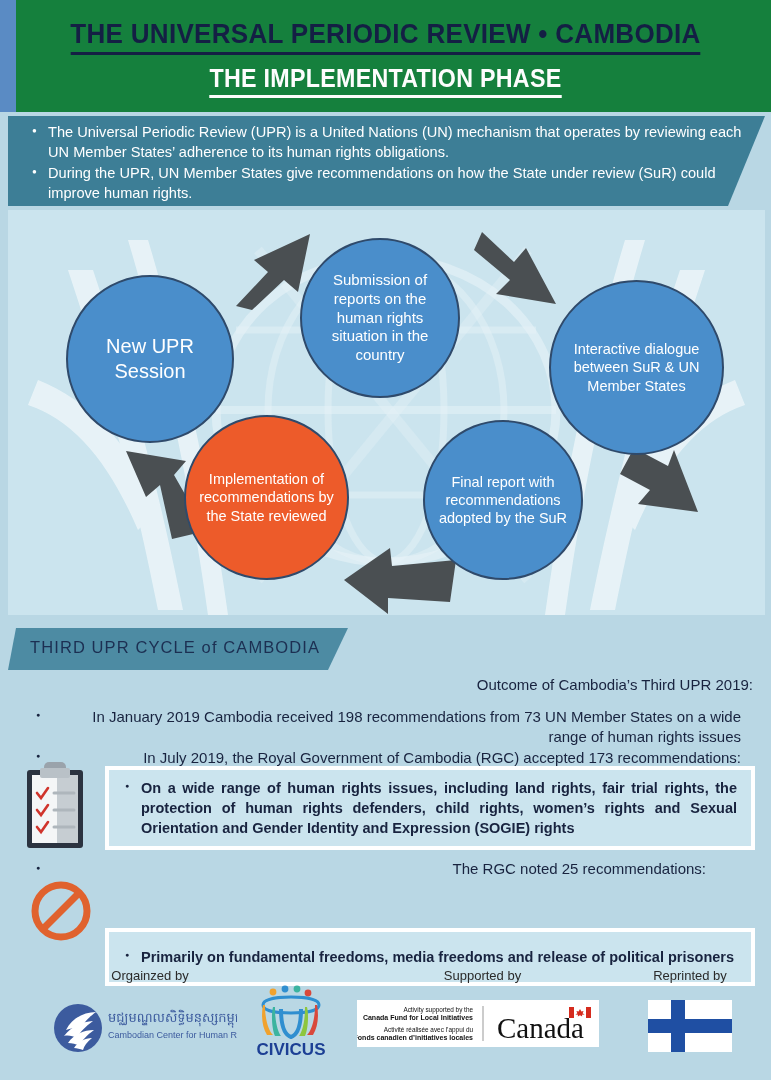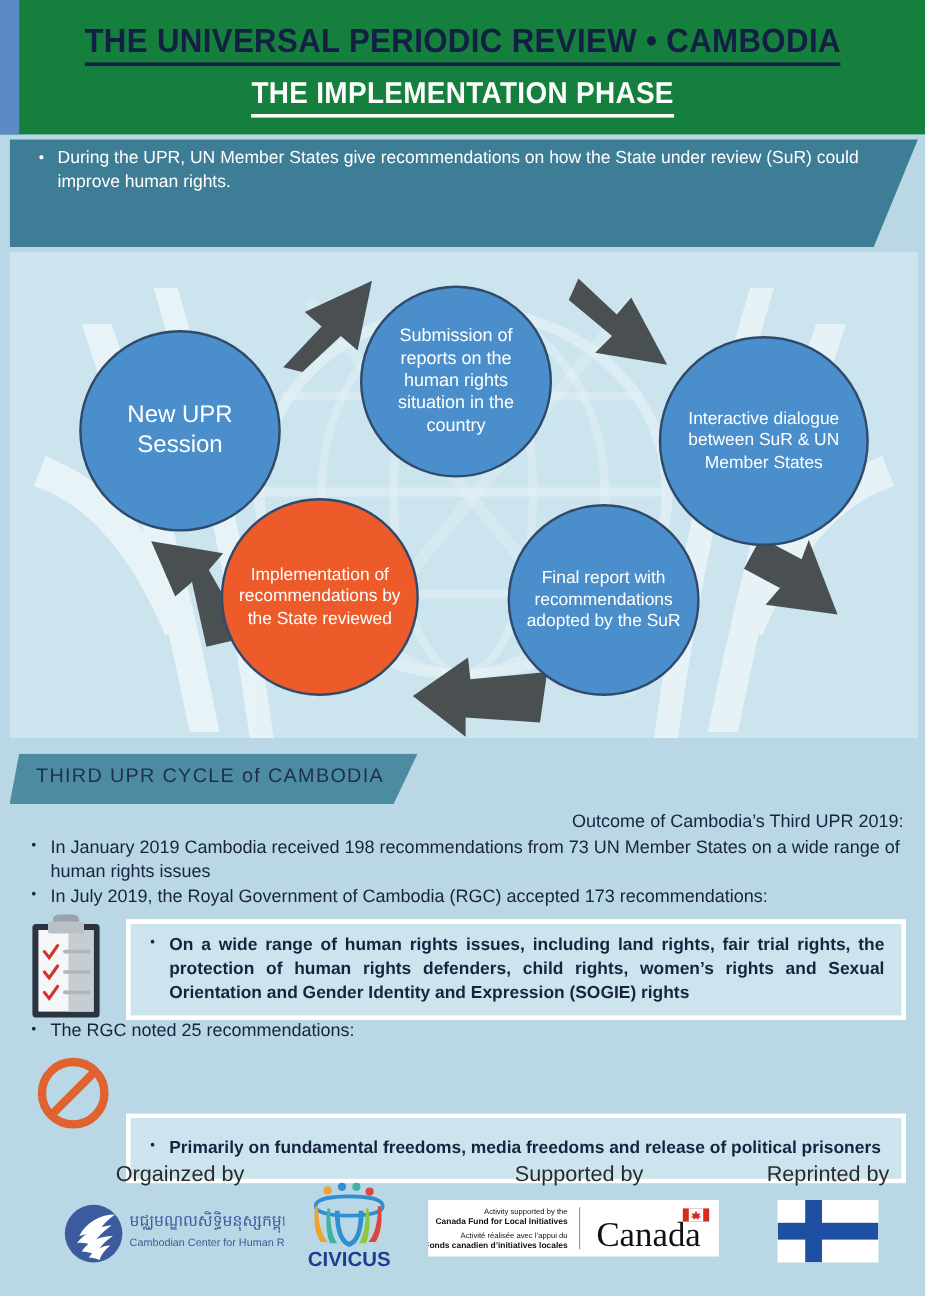--- a/index.html
+++ b/index.html
@@ -102,21 +102,21 @@
     position:absolute;left:22px;top:10px;
     font-size:16.5px;color:#1c2f52;letter-spacing:1.1px;
   }
 
   
   .outcome{
     position:absolute;left:18px;top:675px;width:735px;
     color:#18233f;font-size:15px;line-height:1.33;
   }
   .outcome .lead{margin:0 0 1px 0;text-align:right;}
-  .blist{margin:2px;padding:0;list-style:none;}
+  .blist{margin:12px;padding:0;list-style:none;text-align:right;}
   .blist li{position:relative;padding-left:22px;margin-bottom:1px;}
   .blist li:before{
     content:"\25CF";position:absolute;left:6px;top:0;font-size:7px;line-height:2.2;
   }
 
   
   .callout{
     position:absolute;
     background:#ffffff;
     border:4px solid #ffffff;
@@ -148,21 +148,21 @@
   }
 
   
   .clipboard{position:absolute;left:24px;top:760px;width:62px;height:90px;}
   
   .prohibit{position:absolute;left:30px;top:880px;width:62px;height:62px;}
 
   
   .footer{position:absolute;left:0;top:958px;width:771px;height:122px;}
   .f-label{
-    position:absolute;font-size:18px;color:#2a2a2a;text-align:center;
+    position:absolute;font-size:13px;color:#2a2a2a;text-align:center;
   }
   .fl-org{left:60px;top:10px;width:180px;}
   .fl-sup{left:370px;top:10px;width:225px;}
   .fl-rep{left:620px;top:10px;width:140px;}
 
   .cchr{position:absolute;left:52px;top:1000px;width:185px;height:56px;}
   .civicus{position:absolute;left:247px;top:985px;width:88px;height:74px;}
   .canada{position:absolute;left:357px;top:1000px;width:242px;height:47px;background:#fff;}
   .finflag{position:absolute;left:648px;top:1000px;width:84px;height:52px;background:#fff;}
 </style>
@@ -175,20 +175,21 @@
     <span>THE UNIVERSAL PERIODIC REVIEW • CAMBODIA</span>
   </div>
   <div class="title2">
     <span>THE IMPLEMENTATION PHASE</span>
   </div>
 </div>
 
 <div class="intro-wrap">
   <div class="intro-bg"></div>
   <ul class="intro-list">
+    <li>The Universal Periodic Review (UPR) is a United Nations (UN) mechanism that operates by reviewing each UN Member States’ adherence to its human rights obligations.</li>
     <li>During the UPR, UN Member States give recommendations on how the State under review (SuR) could improve human rights.</li>
   </ul>
 </div>
 
 <div class="diagram">
 
   <svg class="un-emblem" viewBox="0 0 757 405">
     <g fill="#ffffff" opacity="0.55">
       <path d="M60 60 C 90 150, 120 250, 150 400 L175 400 C 145 250, 115 150, 85 60 Z"></path>
       <path d="M120 30 C 150 130, 180 260, 200 405 L220 405 C 200 260, 170 130, 140 30 Z"></path>

